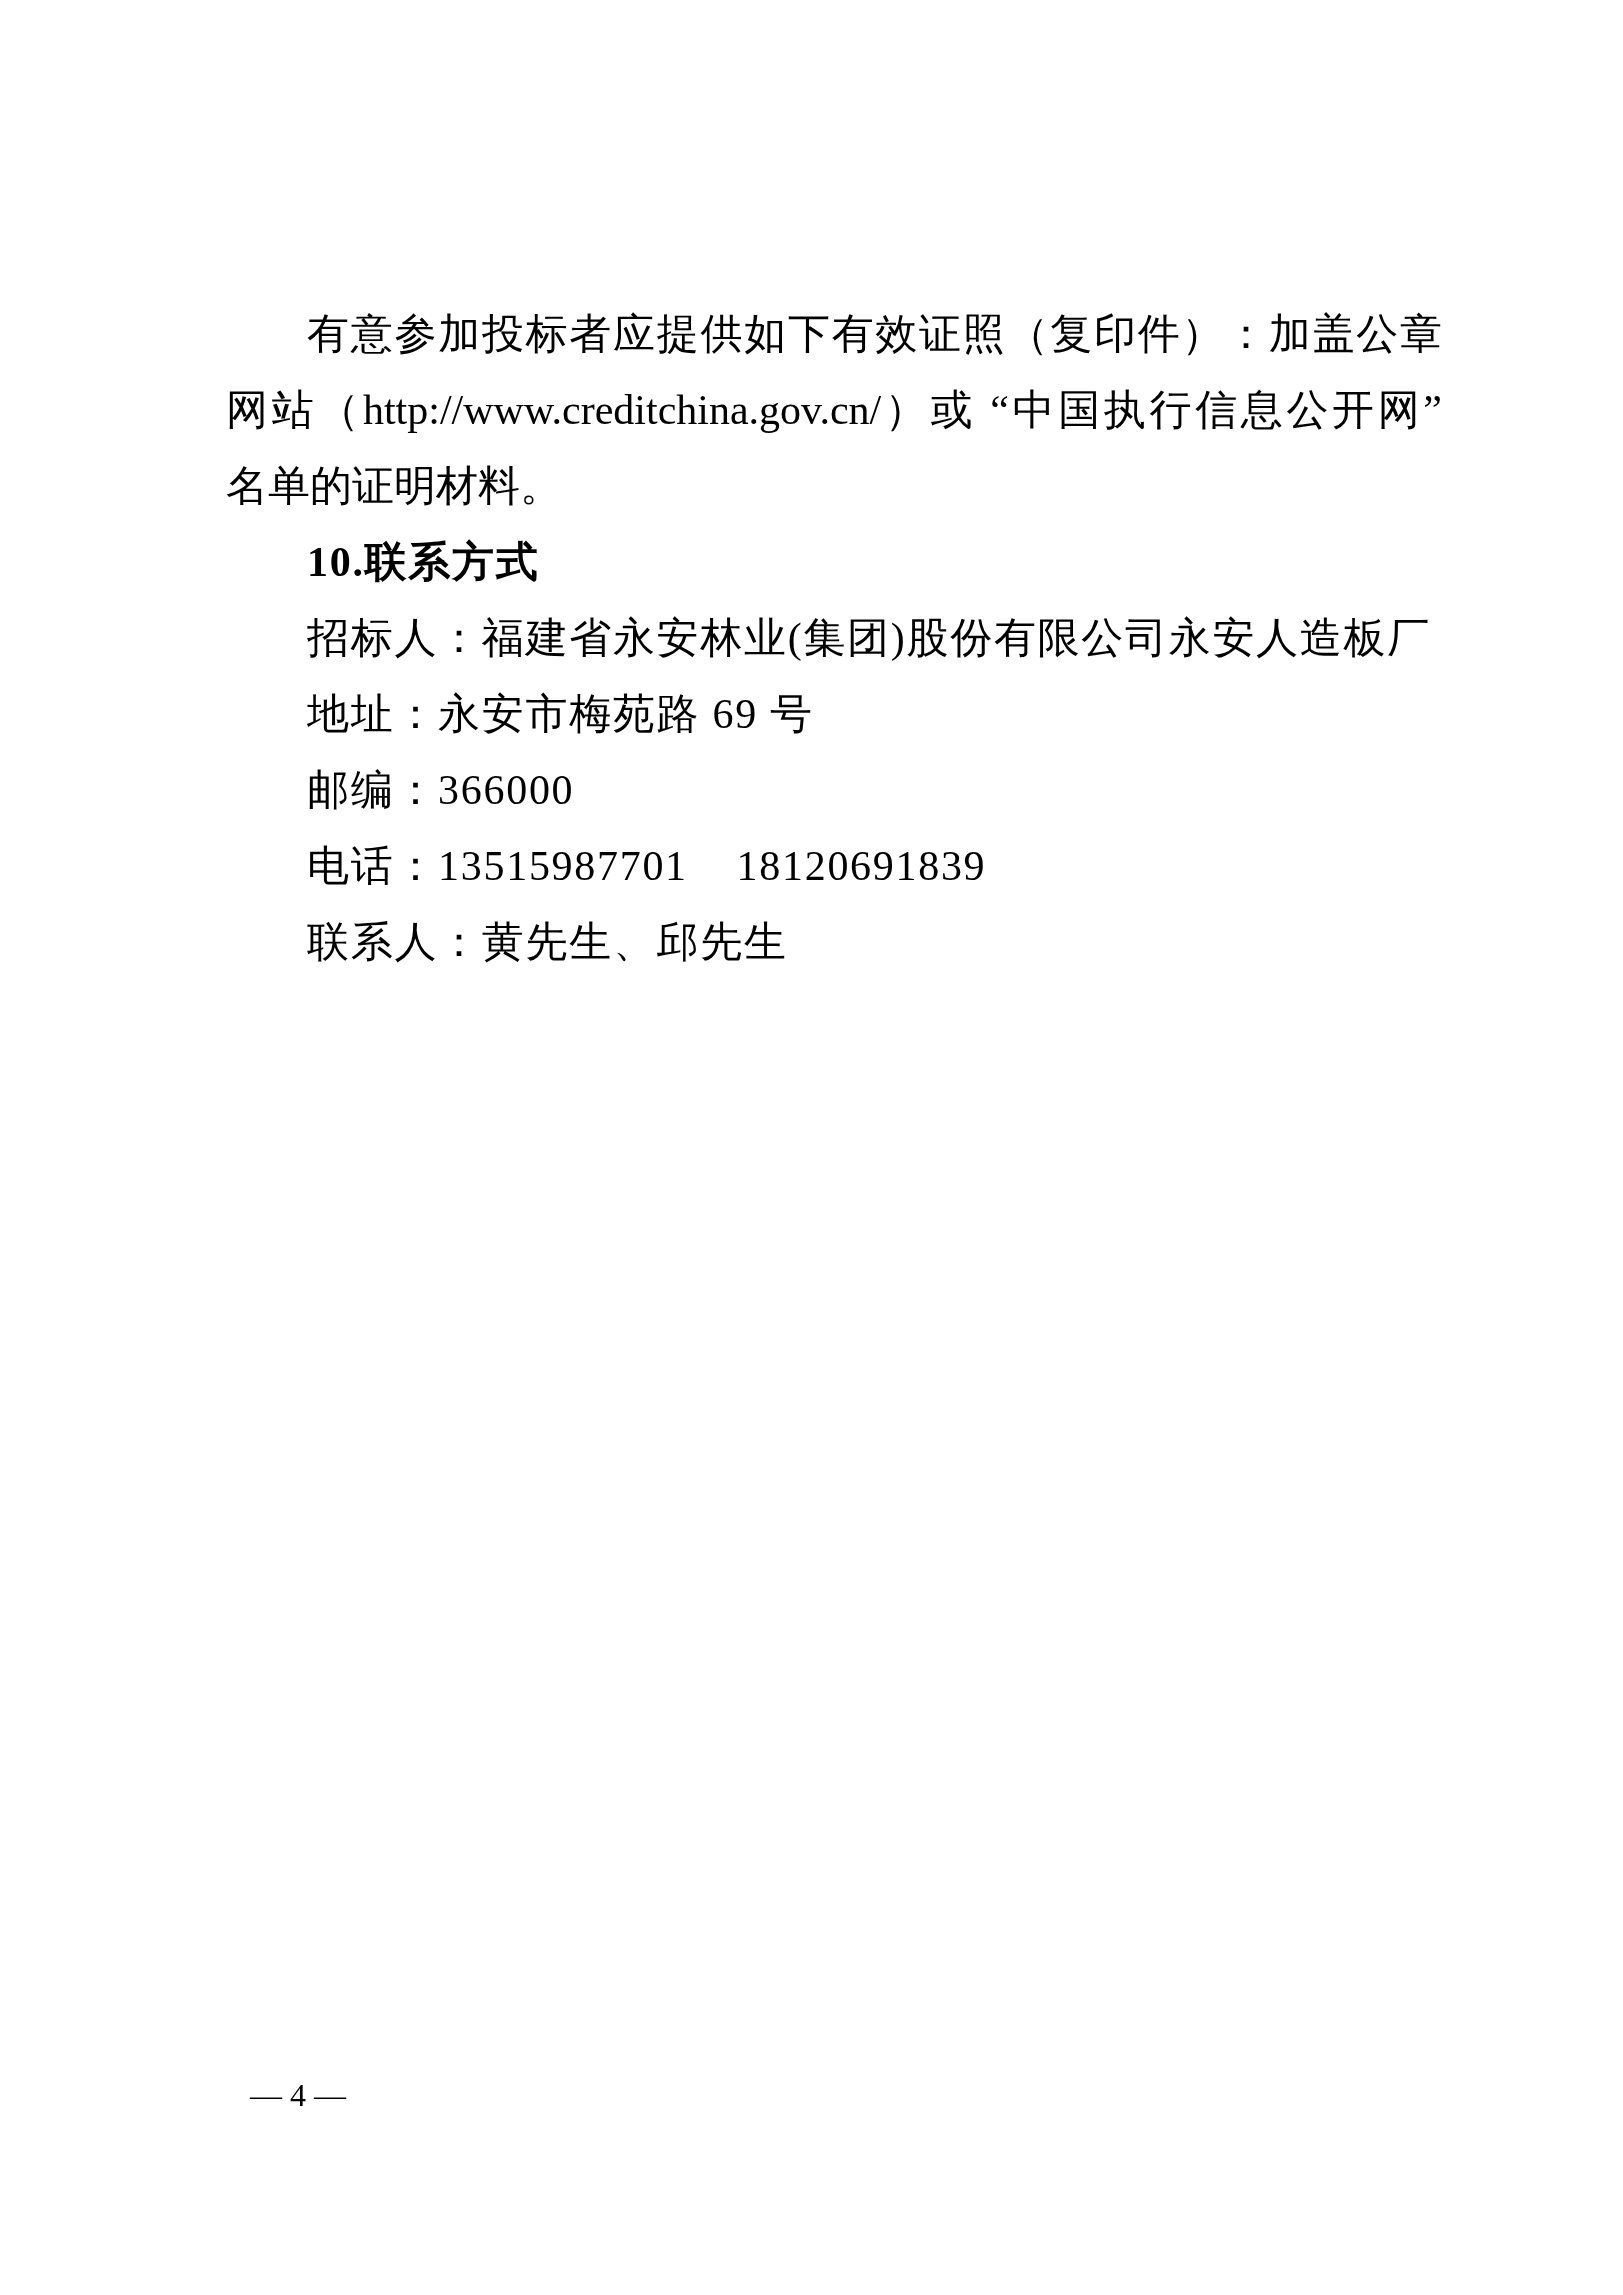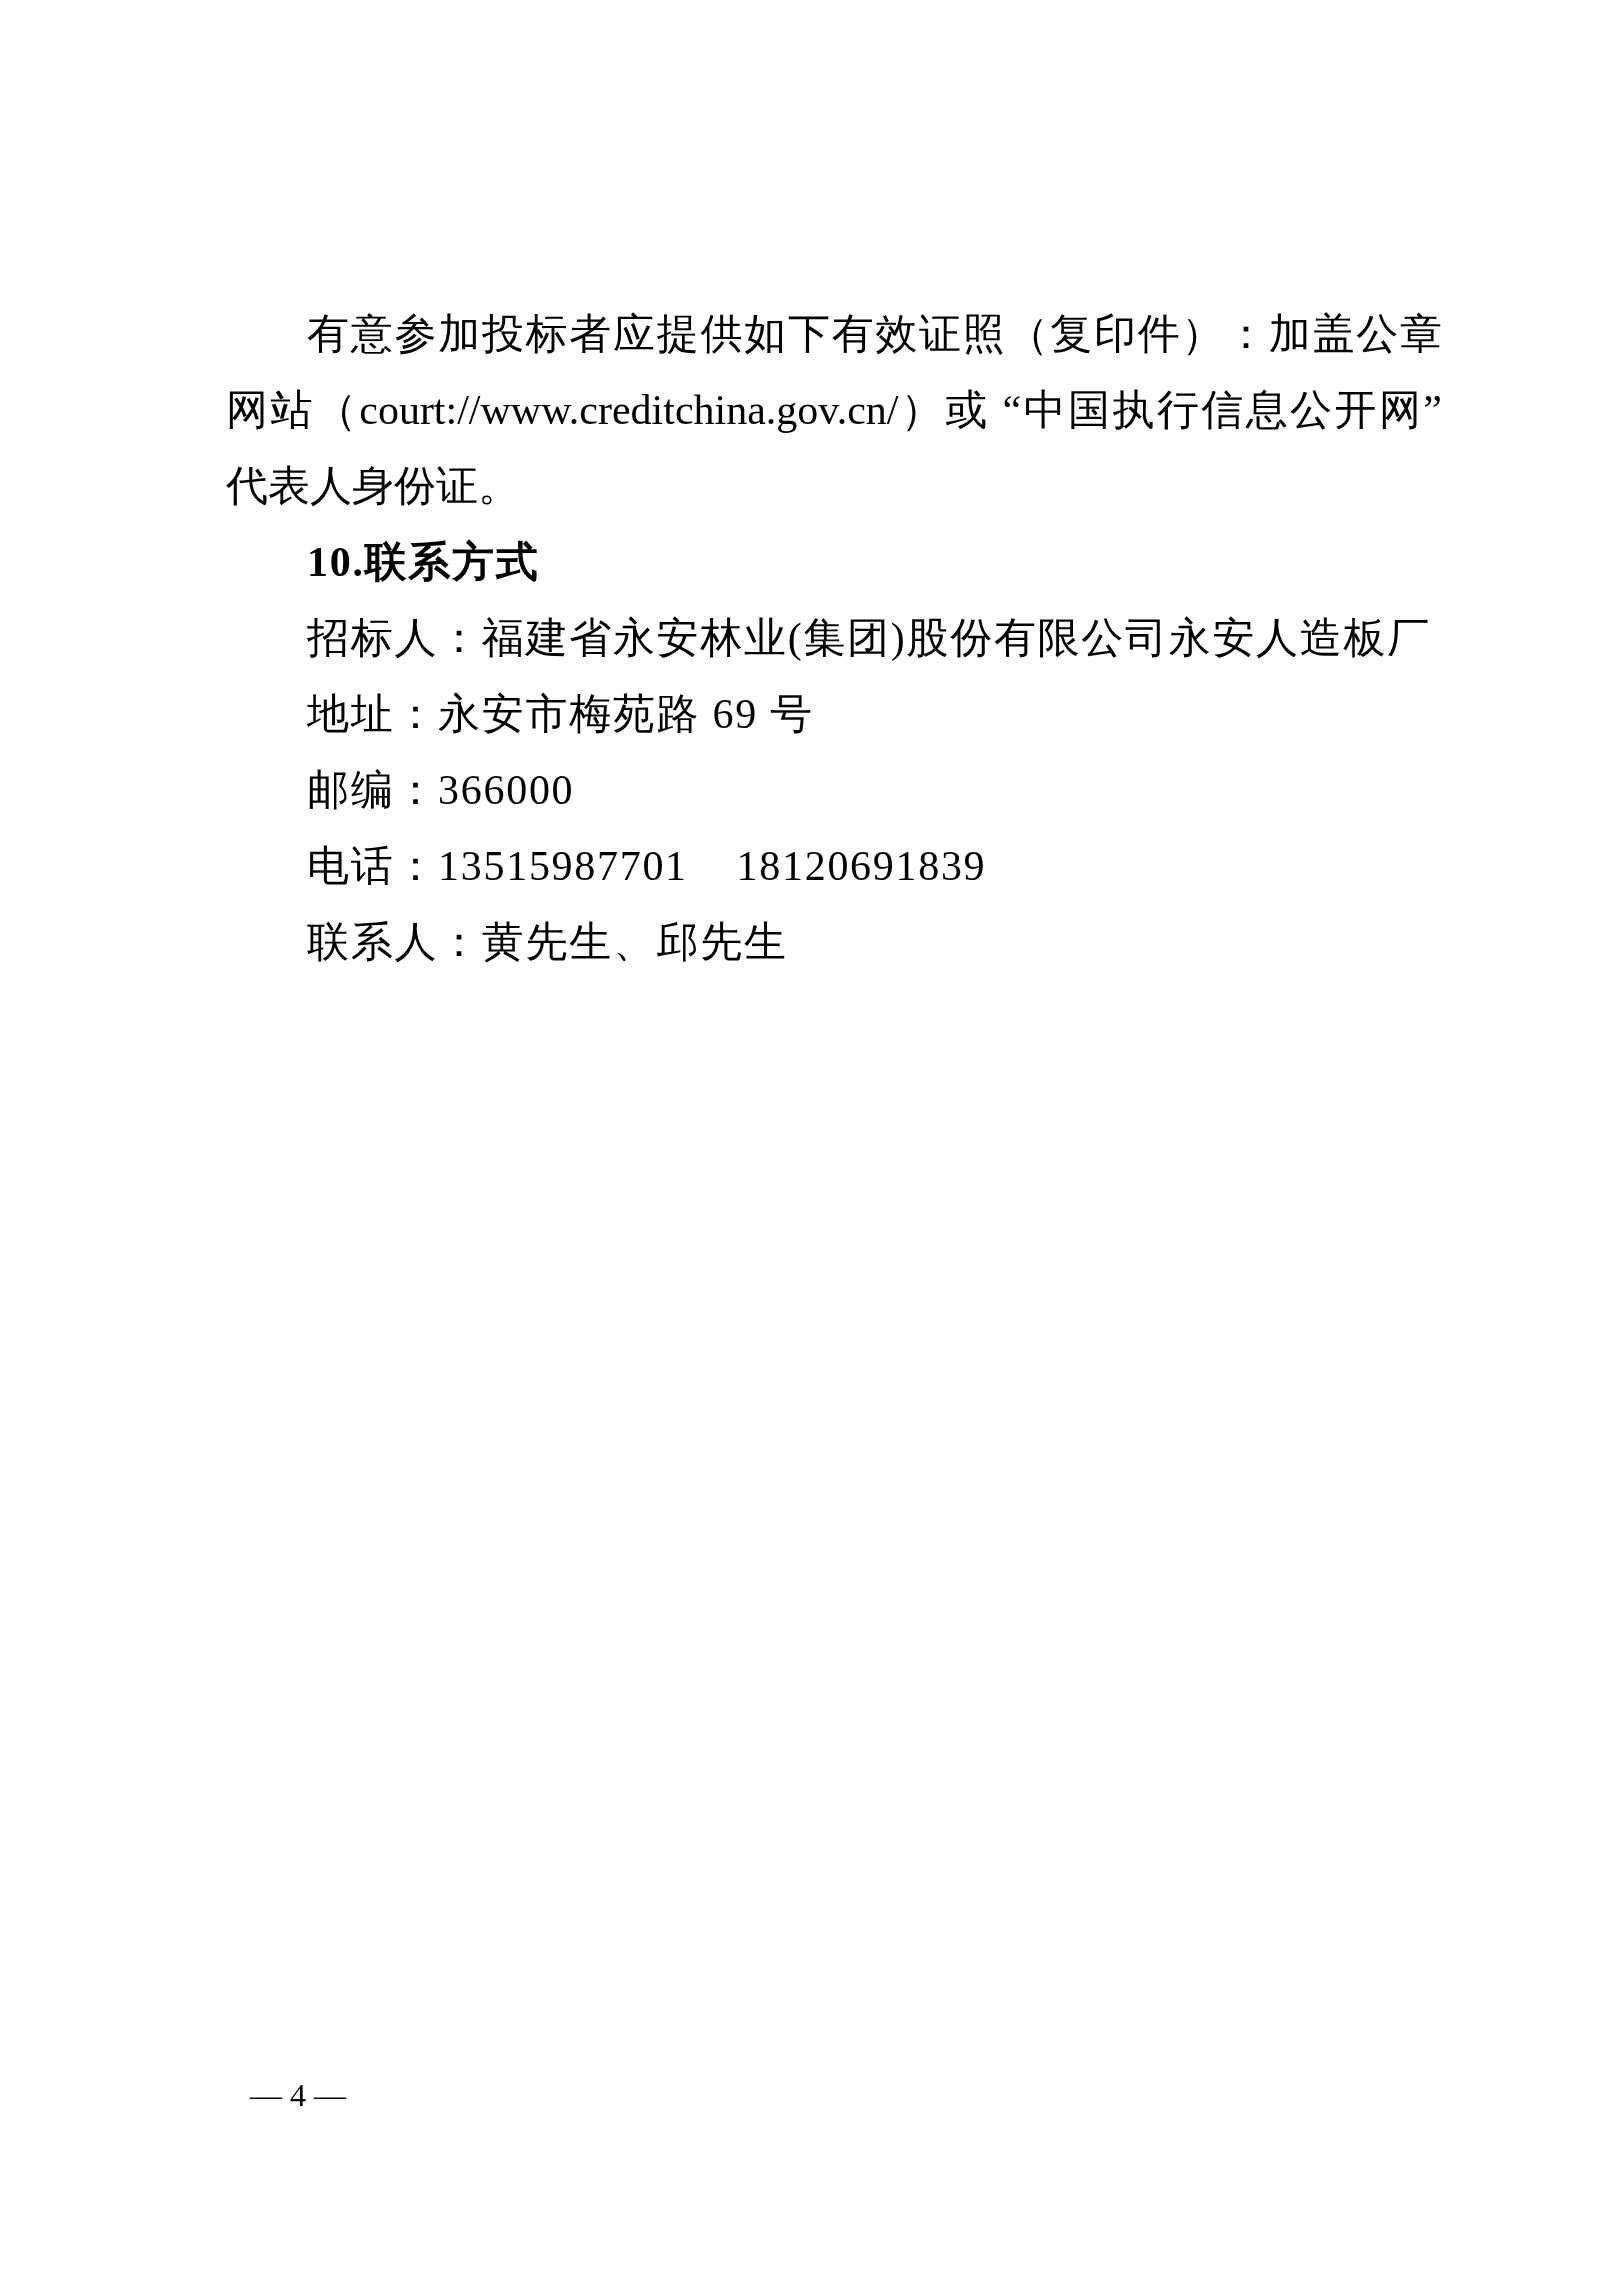--- a/index.html
+++ b/index.html
@@ -54,24 +54,24 @@
 <body>
 
 <div class="page">
 
   <div class="content">
 
     <div class="tline just indent">有意参加投标者应提供如下有效证照（复印件）：加盖公章</div>
 
 
 
-    <div class="tline just"><span>网站（</span><span>court://www.creditchina.gov.cn/</span><span>）或 “中国执行信息公开网”</span></div>
+    <div class="tline just"><span>网站（</span><span>http://www.creditchina.gov.cn/</span><span>）或 “中国执行信息公开网”</span></div>
 
 
-    <div class="tline">代表人身份证。</div>
+    <div class="tline">名单的证明材料。</div>
 
     <div class="tline heading">10.联系方式</div>
 
     <div class="tline crow"><span>招标人：</span><span>福建省永安林业(集团)股份有限公司永安人造板厂</span></div>
 
     <div class="tline crow"><span>地址：</span><span>永安市梅苑路 69 号</span></div>
 
     <div class="tline crow"><span>邮编：</span><span>366000</span></div>
 
     <div class="tline crow"><span>电话：</span><span>13515987701    18120691839</span></div>

